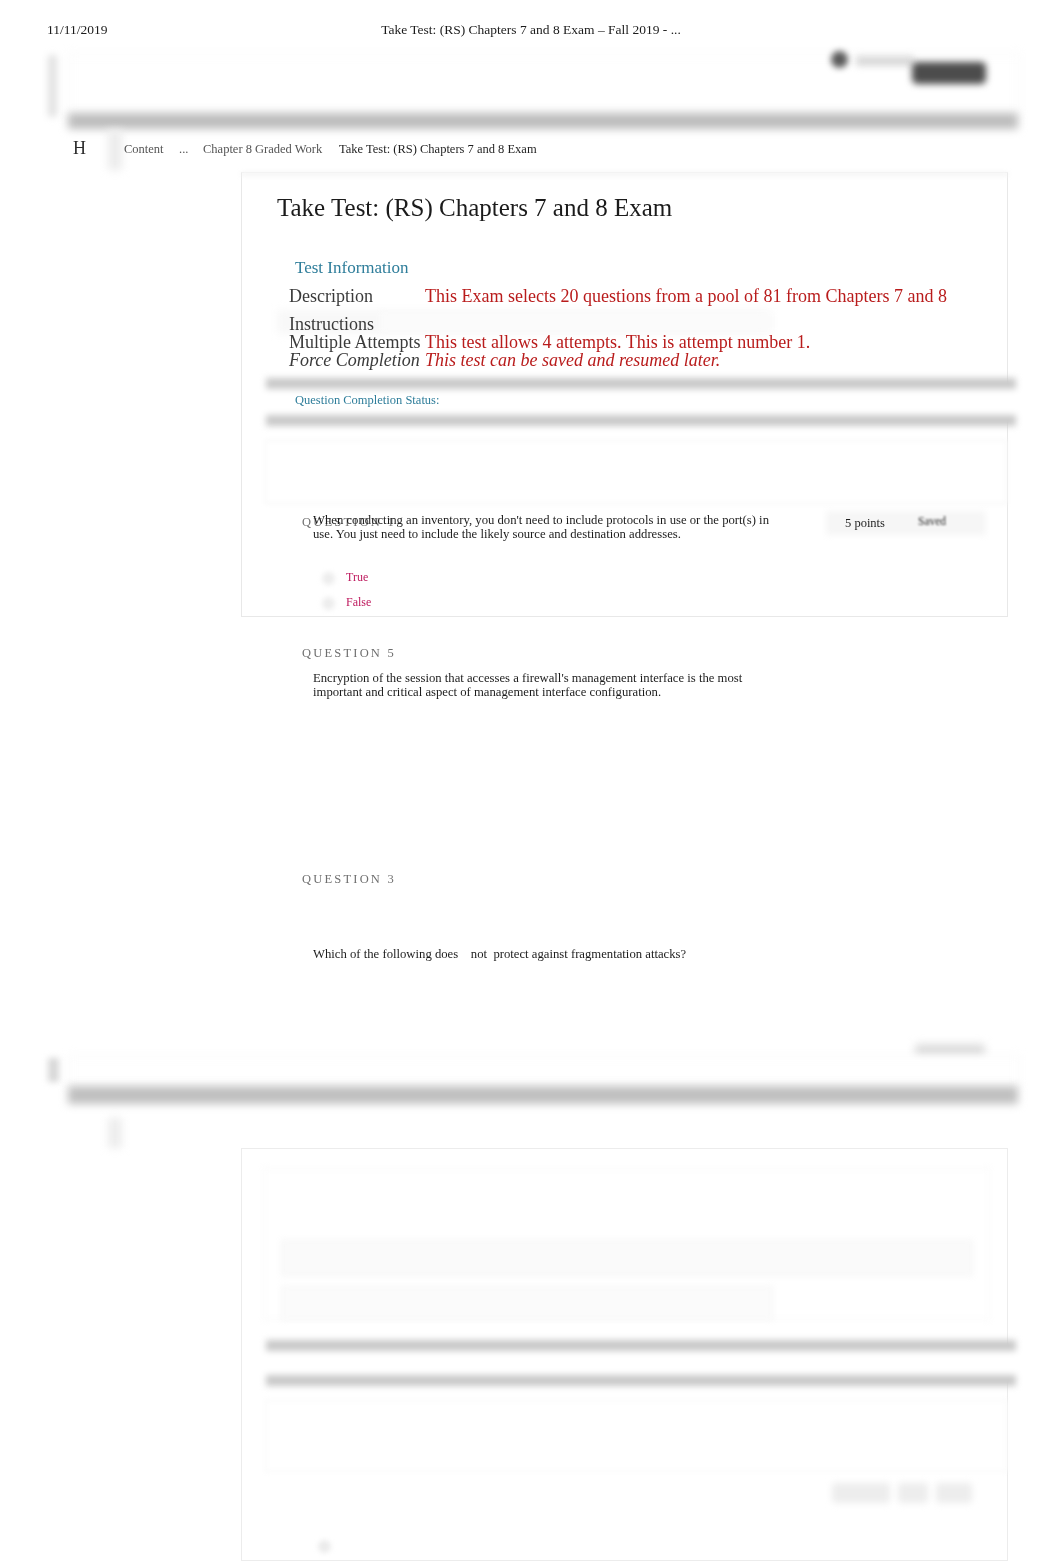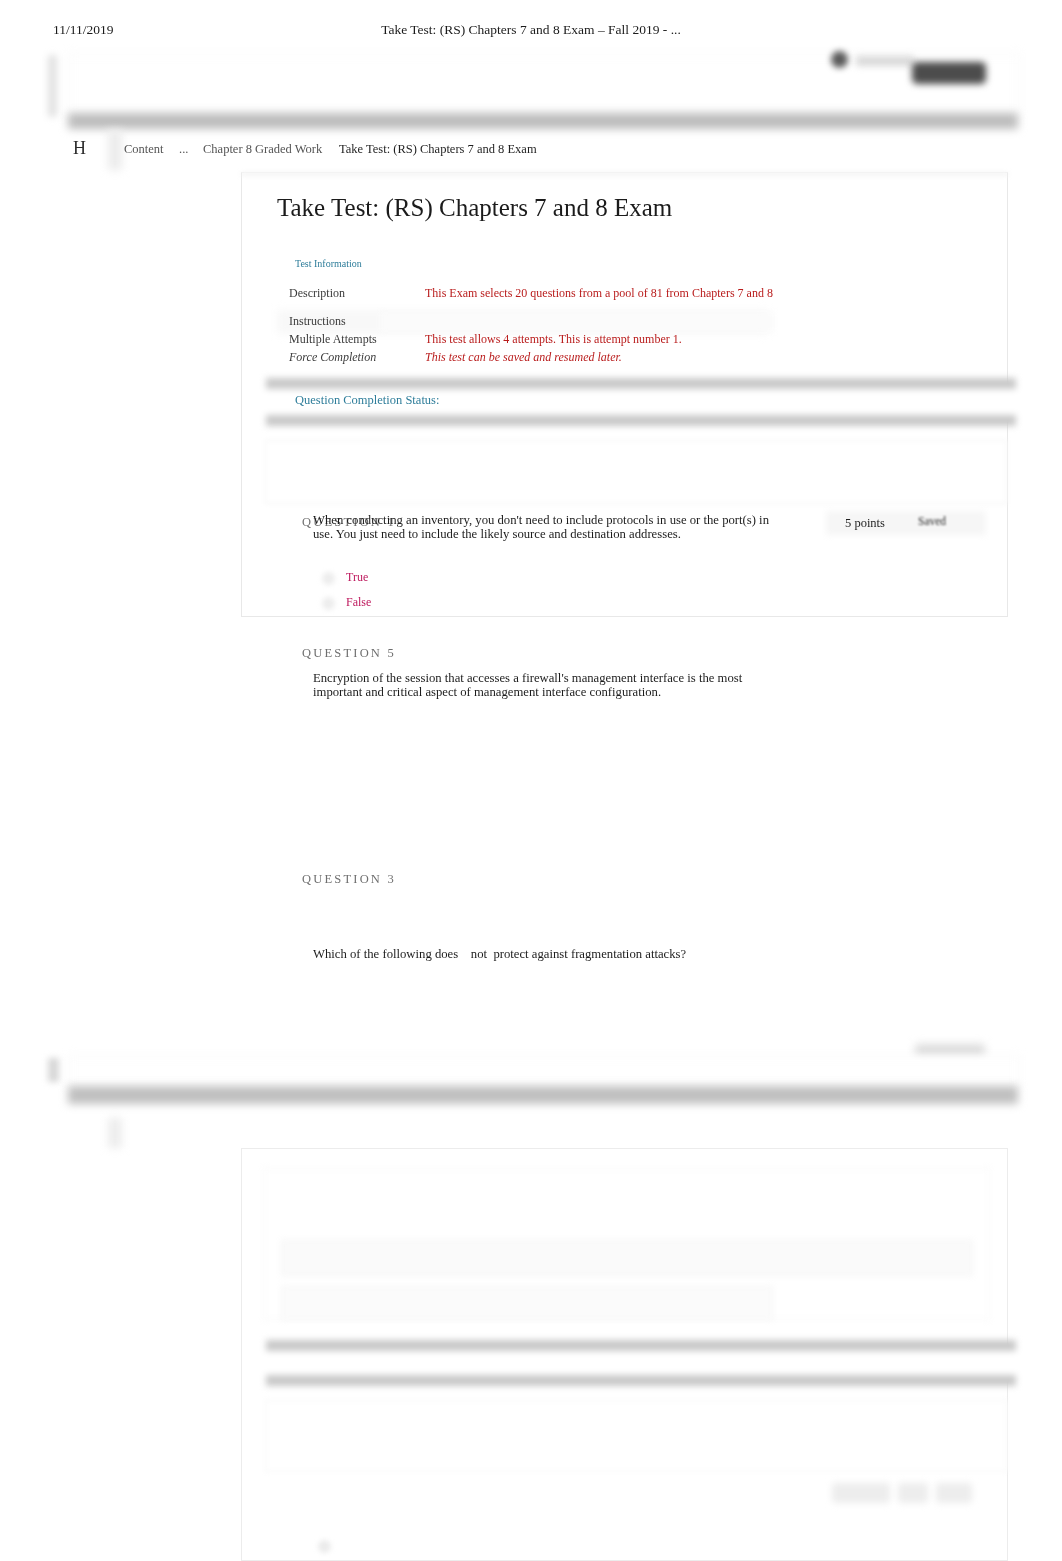--- a/index.html
+++ b/index.html
@@ -22,21 +22,21 @@
     position: absolute;
     top: 22px;
     left: 0;
     width: 1062px;
     height: 20px;
     font-size: 13.5px;
     color: #1b1b1b;
   }
   .print-header .ph-date {
     position: absolute;
-    left: 53px;
+    left: 47px;
     top: 0;
     white-space: nowrap;
   }
   .print-header .ph-title {
     position: absolute;
     left: 0;
     top: 0;
     width: 1062px;
     text-align: center;
     white-space: nowrap;
@@ -176,26 +176,26 @@
   .test-info {
     position: absolute;
     left: 277px;
     top: 258px;
     width: 700px;
   }
   .ti-heading {
     position: absolute;
     left: 18px;
     top: 0px;
-    font-size: 10px;
+    font-size: 17px;
     white-space: nowrap;
   }
   .ti-row {
     position: absolute;
-    font-size: 12px;
+    font-size: 18px;
     color: #2b2b2b;
     white-space: nowrap;
   }
   .ti-label { left: 12px; color: #3b3b3b; }
   .ti-value { left: 106px; color: #b91c1c; margin-left: 42px; }
   .r-desc   { top: 28px; }
   .r-instr  { top: 56px; }
   .r-mult   { top: 74px; }
   .r-force  { top: 92px; font-style: italic; }
 

